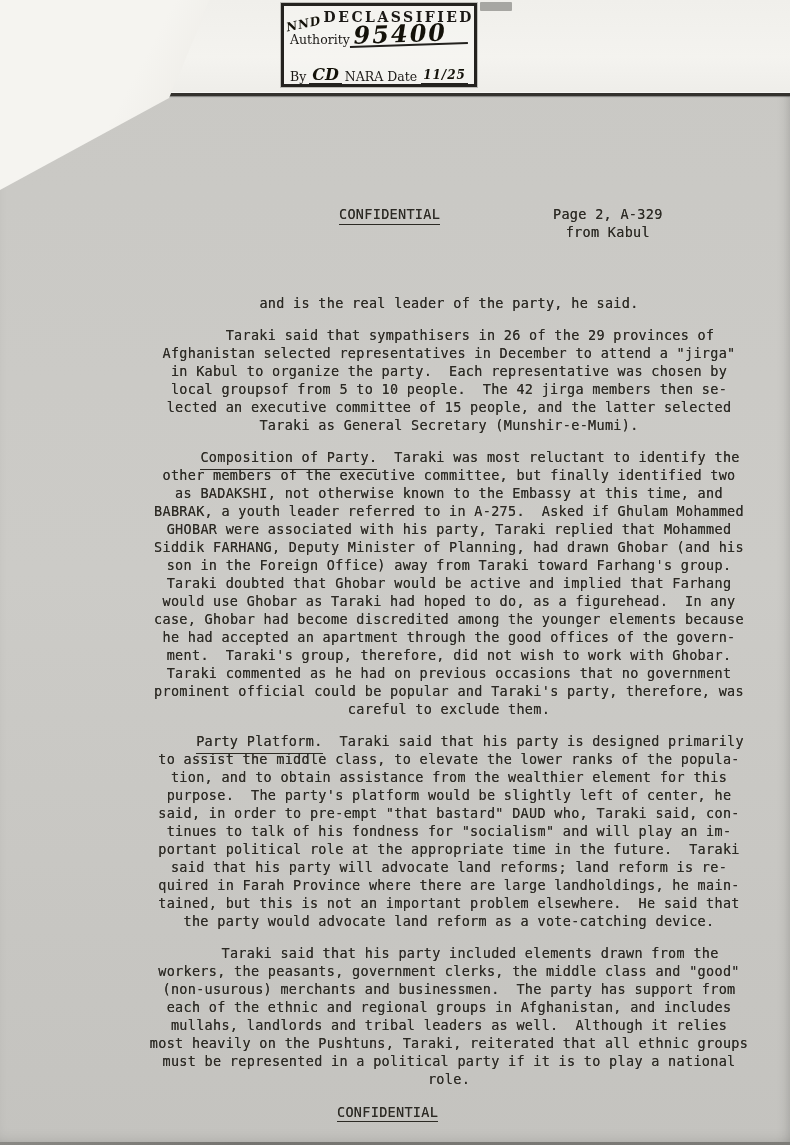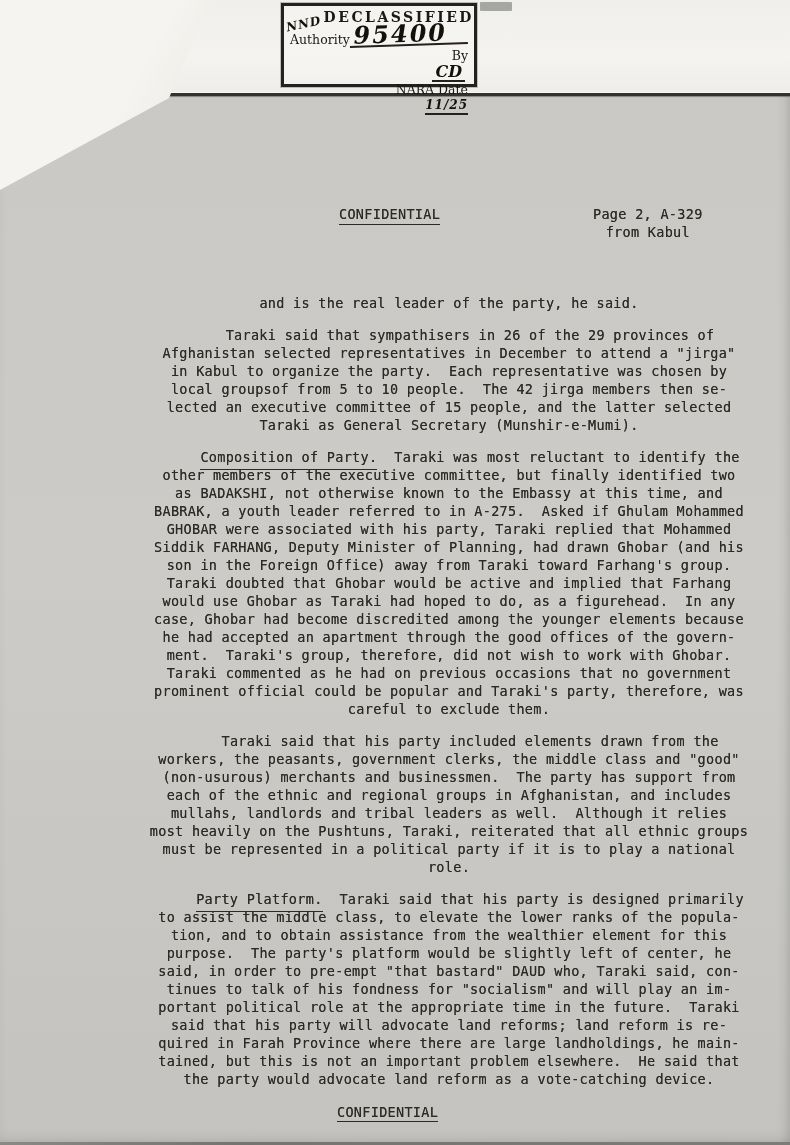--- a/index.html
+++ b/index.html
@@ -44,21 +44,21 @@
     z-index:5;
     color:#1b1916;
     font-family:"DejaVu Serif",serif;
   }
   .stamp-title{
     text-align:right;margin-top:3px;
     font-size:14px;font-weight:bold;letter-spacing:2.5px;
   }
   .stamp-row{display:flex;align-items:flex-end;padding:0 6px;position:relative;}
   .auth-row{margin-top:1px;}
-  .by-row{margin-top:0;flex-direction:column;}
+  .by-row{margin-top:19px;}
   .stamp-label{font-size:12.5px;line-height:16px;white-space:nowrap;}
   .hand{font-style:italic;font-weight:bold;color:#131109;}
   .nnd{
     position:absolute;left:2px;top:-9px;font-size:12px;letter-spacing:1px;
     transform:rotate(-12deg);
   }
   .auth-val{
     flex:1;font-size:24px;line-height:20px;padding-left:4px;
     border-bottom:2px solid #23211e;transform:rotate(-2deg);transform-origin:left bottom;
     letter-spacing:2px;white-space:nowrap;
@@ -75,21 +75,21 @@
   .tw{
     font-family:"DejaVu Sans Mono",monospace;
     font-size:13.5px;line-height:18px;letter-spacing:.3px;
     color:#2c2a24;
     text-shadow:0 0 .5px rgba(44,42,36,.75);
     text-align:center;
   }
   .header{position:absolute;top:205px;left:0;width:790px;z-index:6;}
   .classification{border-bottom:1px solid #2c2a24;padding-bottom:1px;}
   .header .classification{position:absolute;left:339px;top:0;}
-  .page-ref{position:absolute;left:553px;top:0;margin-left:40px;}
+  .page-ref{position:absolute;left:553px;top:0;}
   .doc-body{
     position:absolute;top:294px;left:129px;width:640px;z-index:6;
     white-space:pre-wrap;
   }
   .para{margin:0 0 14px 0;white-space:pre-wrap;}
   .heading{border-bottom:1px solid #2c2a24;padding-bottom:4px;}
   .footer{position:absolute;top:1102px;left:337px;z-index:6;}
   .bottom-edge{
     position:absolute;bottom:0;left:0;width:790px;height:3px;
     background:linear-gradient(90deg,#8a8985,#757470 30%,#7d7c78);
@@ -141,37 +141,37 @@
 GHOBAR were associated with his party, Taraki replied that Mohammed
 Siddik FARHANG, Deputy Minister of Planning, had drawn Ghobar (and his
 son in the Foreign Office) away from Taraki toward Farhang's group.
 Taraki doubted that Ghobar would be active and implied that Farhang
 would use Ghobar as Taraki had hoped to do, as a figurehead.  In any
 case, Ghobar had become discredited among the younger elements because
 he had accepted an apartment through the good offices of the govern-
 ment.  Taraki's group, therefore, did not wish to work with Ghobar.
 Taraki commented as he had on previous occasions that no government
 prominent official could be popular and Taraki's party, therefore, was
-careful to exclude them.</span></p><p class="para"><span>     </span><span>Taraki said that his party included elements drawn from the
-workers, the peasants, government clerks, the middle class and "good"
-(non-usurous) merchants and businessmen.  The party has support from
-each of the ethnic and regional groups in Afghanistan, and includes
-mullahs, landlords and tribal leaders as well.  Although it relies
-most heavily on the Pushtuns, Taraki, reiterated that all ethnic groups
-must be represented in a political party if it is to play a national
-role.</span></p><p class="para"><span>     </span><span class="heading">Party Platform.</span><span>  Taraki said that his party is designed primarily
+careful to exclude them.</span></p><p class="para"><span>     </span><span class="heading">Party Platform.</span><span>  Taraki said that his party is designed primarily
 to assist the middle class, to elevate the lower ranks of the popula-
 tion, and to obtain assistance from the wealthier element for this
 purpose.  The party's platform would be slightly left of center, he
 said, in order to pre-empt "that bastard" DAUD who, Taraki said, con-
 tinues to talk of his fondness for "socialism" and will play an im-
 portant political role at the appropriate time in the future.  Taraki
 said that his party will advocate land reforms; land reform is re-
 quired in Farah Province where there are large landholdings, he main-
 tained, but this is not an important problem elsewhere.  He said that
-the party would advocate land reform as a vote-catching device.</span></p></div>
+the party would advocate land reform as a vote-catching device.</span></p><p class="para"><span>     </span><span>Taraki said that his party included elements drawn from the
+workers, the peasants, government clerks, the middle class and "good"
+(non-usurous) merchants and businessmen.  The party has support from
+each of the ethnic and regional groups in Afghanistan, and includes
+mullahs, landlords and tribal leaders as well.  Although it relies
+most heavily on the Pushtuns, Taraki, reiterated that all ethnic groups
+must be represented in a political party if it is to play a national
+role.</span></p></div>
 
   <div class="footer">
     <span class="tw classification">CONFIDENTIAL</span>
   </div>
 
   <div class="bottom-edge"></div>
 </div>
 
 </body></html>

